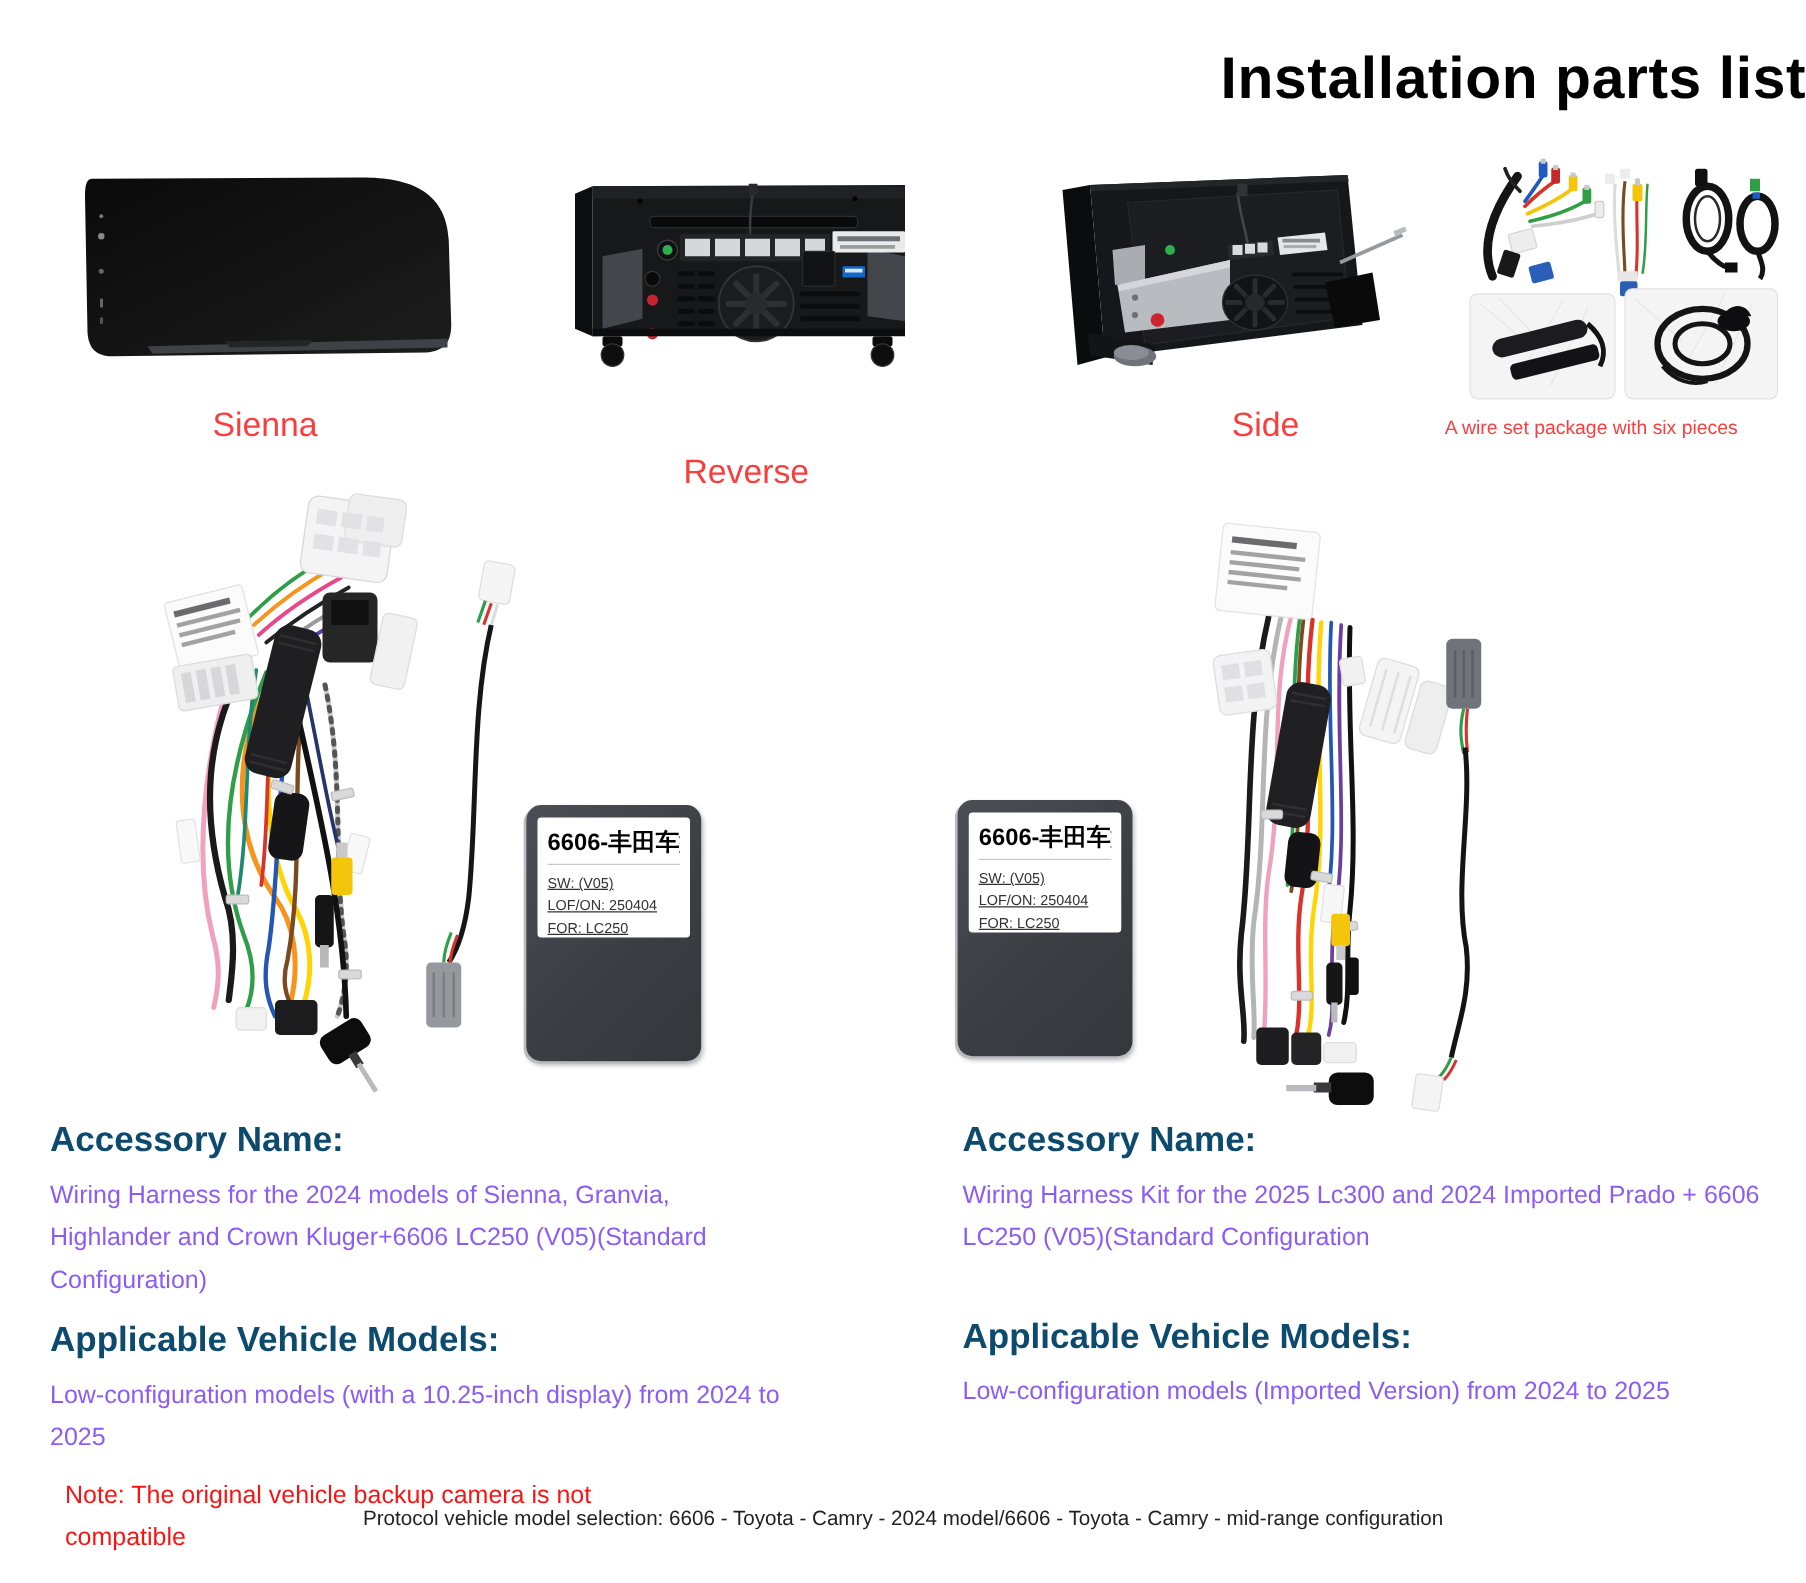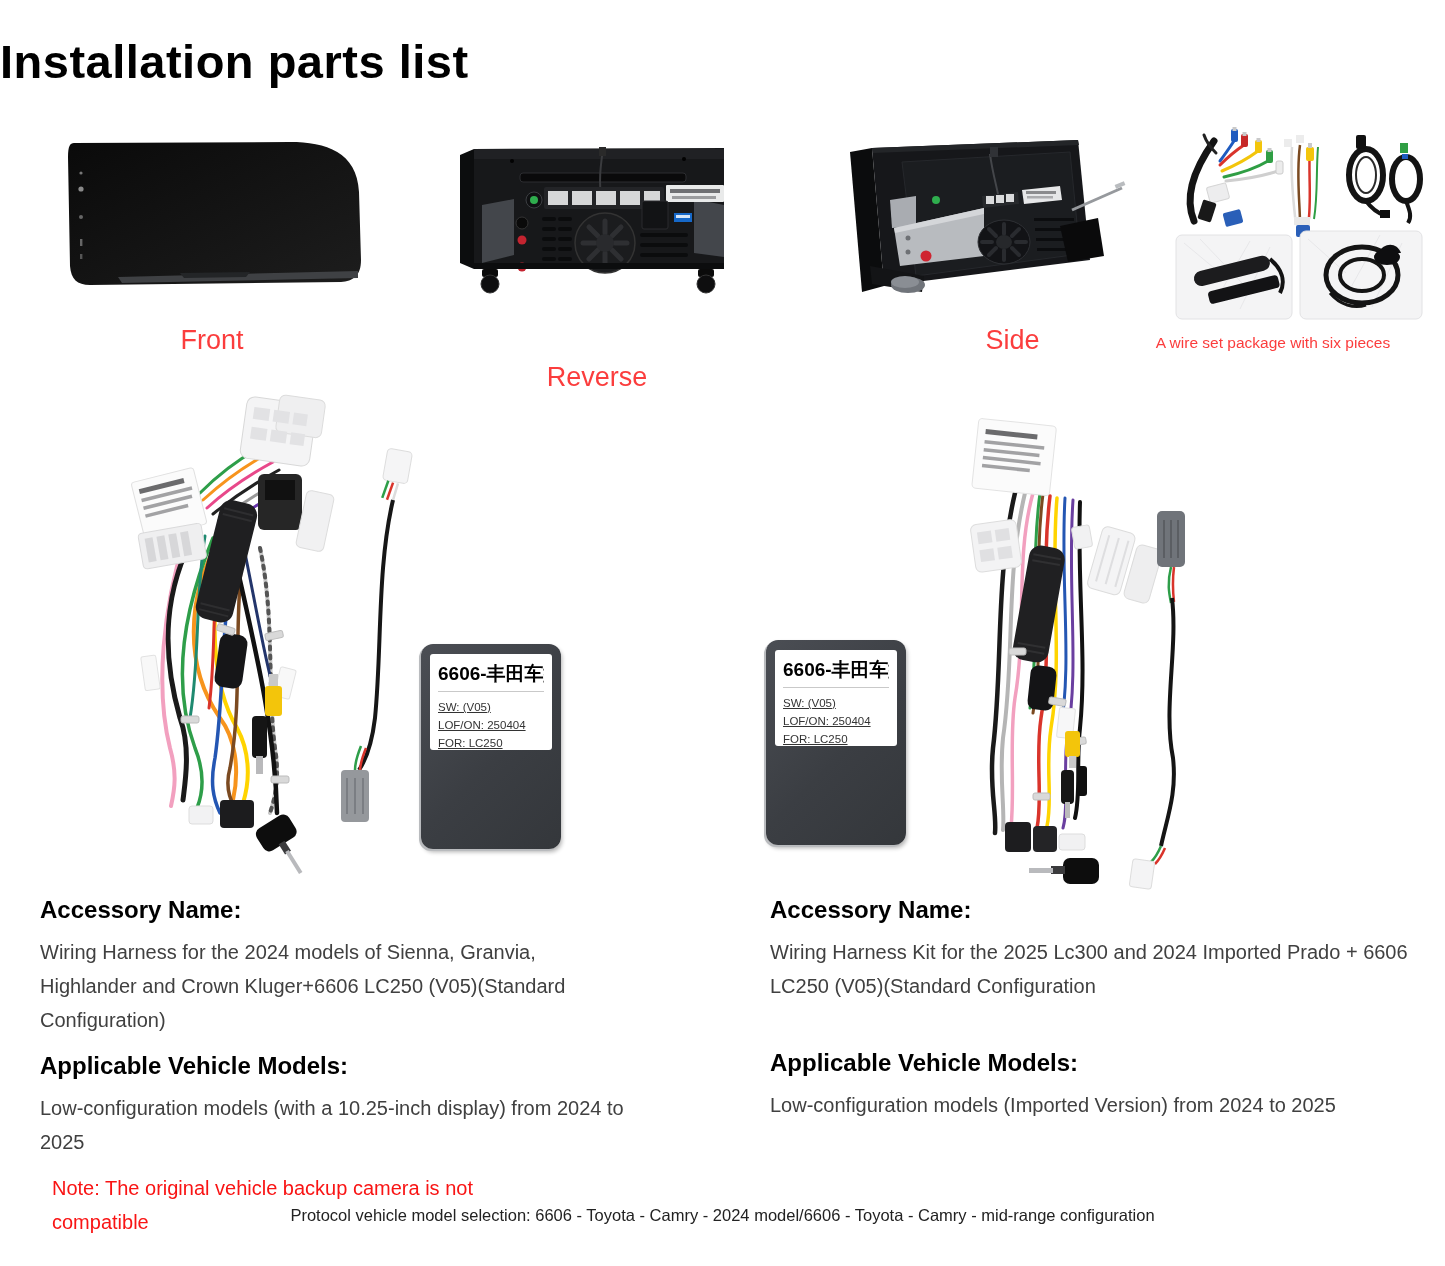--- a/index.html
+++ b/index.html
@@ -1,19 +1,19 @@
 <!DOCTYPE html>
 <html style="--caption_red: #fb3d3d; --note_red: #f91414;"><head>
 <meta charset="utf-8">
 <style>
   html,body{margin:0;padding:0;background:#fff;}
   body{width:1445px;height:1266px;position:relative;overflow:hidden;
        font-family:"Liberation Sans",sans-serif;color:#111;}
   .page{position:absolute;inset:0;}
-  .title{position:absolute;top:34px;left:0;width:100%;margin:0;text-align:left;
+  .title{position:absolute;top:34px;left:0;width:100%;margin:0;text-align:right;
          font-size:47px;font-weight:bold;color:#000;letter-spacing:0.5px;}
   .fig{position:absolute;}
   .fig svg{display:block;width:100%;height:100%;}
   .caption{position:absolute;text-align:center;color:var(--caption_red,#fb3d3d);}
   .caption.big{font-size:27px;}
   .caption.small{font-size:15.5px;font-weight:normal;}
   .fig-front{left:60px;top:140px;width:304px;height:150px;}
   .cap-front{left:60px;top:325px;width:304px;}
   .fig-reverse{left:452px;top:143px;width:290px;height:160px;}
   .cap-reverse{left:452px;top:325px;width:290px;margin-top:37px;}
@@ -29,24 +29,24 @@
   .decoder-left{left:421px;top:644px;}
   .decoder-right{left:766px;top:640px;}
   .decoder .label{position:absolute;top:10px;left:9px;right:9px;height:96px;
                   background:#fff;border-radius:3px;padding:7px 8px;box-sizing:border-box;}
   .decoder .label .t{font-size:19px;font-weight:bold;color:#000;white-space:nowrap;
                      overflow:hidden;border-bottom:1px solid #c9c9c9;padding-bottom:4px;margin-bottom:6px;}
   .decoder .label .r{font-size:11.5px;color:#333;line-height:18px;white-space:nowrap;text-decoration:underline;}
   .col{position:absolute;}
   .col-left{left:40px;top:896px;width:585px;}
   .col-right{left:770px;top:896px;width:680px;}
-  .col h2{font-size:24px;font-weight:bold;color:#000000;margin:0 0 11px 0;}
+  .col h2{font-size:28px;font-weight:bold;color:#0c4a6e;margin:0 0 11px 0;}
   .col h2.h2b{margin-top:15px;}
   .col-right h2.h2b{margin-top:46px;}
-  .col p{font-size:20px;color:#404040;line-height:34px;margin:0 0 12px 0;}
+  .col p{font-size:20px;color:#8b5cf6;line-height:34px;margin:0 0 12px 0;}
   .col p.note{color:var(--note_red,#f91414);max-width:470px;margin:12px;}
   .footer{position:absolute;top:1206px;left:0;width:100%;text-align:center;
           font-size:16.5px;color:#222;}
 </style>
 </head>
 <body>
 
 <div class="page">
 
   <h1 class="title">Installation parts list</h1>
@@ -64,21 +64,21 @@
       <path d="M120,133 L190,132 L186,137 L124,138 Z" fill="#232527"></path>
       <g>
         <circle cx="21" cy="33" r="1.6" fill="#777"></circle>
         <circle cx="21" cy="49" r="2.6" fill="#8a8a8a"></circle>
         <circle cx="21" cy="77" r="2" fill="#666"></circle>
         <rect x="20" y="99" width="2.4" height="7" fill="#666"></rect>
         <rect x="20" y="114" width="2.4" height="5" fill="#555"></rect>
       </g>
     </svg>
   </div>
-  <div class="caption big cap-front">Front</div>
+  <div class="caption big cap-front">Sienna</div>
 
   <div class="fig fig-reverse">
     <svg viewBox="0 0 290 160">
       <polygon points="22,6 272,5 272,122 22,126" fill="#17181a"></polygon>
       <polygon points="8,12 22,6 22,126 8,120" fill="#0c0d0e"></polygon>
       <rect x="22" y="6" width="250" height="10" fill="#202124"></rect>
       <circle cx="60" cy="18" r="2" fill="#020202"></circle>
         <circle cx="232" cy="16" r="2" fill="#020202"></circle>
       <rect x="68" y="30" width="166" height="9" rx="3" fill="#0a0a0b" stroke="#2c2d30"></rect>
       <path d="M151,6 C149,20 146,40 150,58" stroke="#3a3b3e" stroke-width="2" fill="none"></path>

